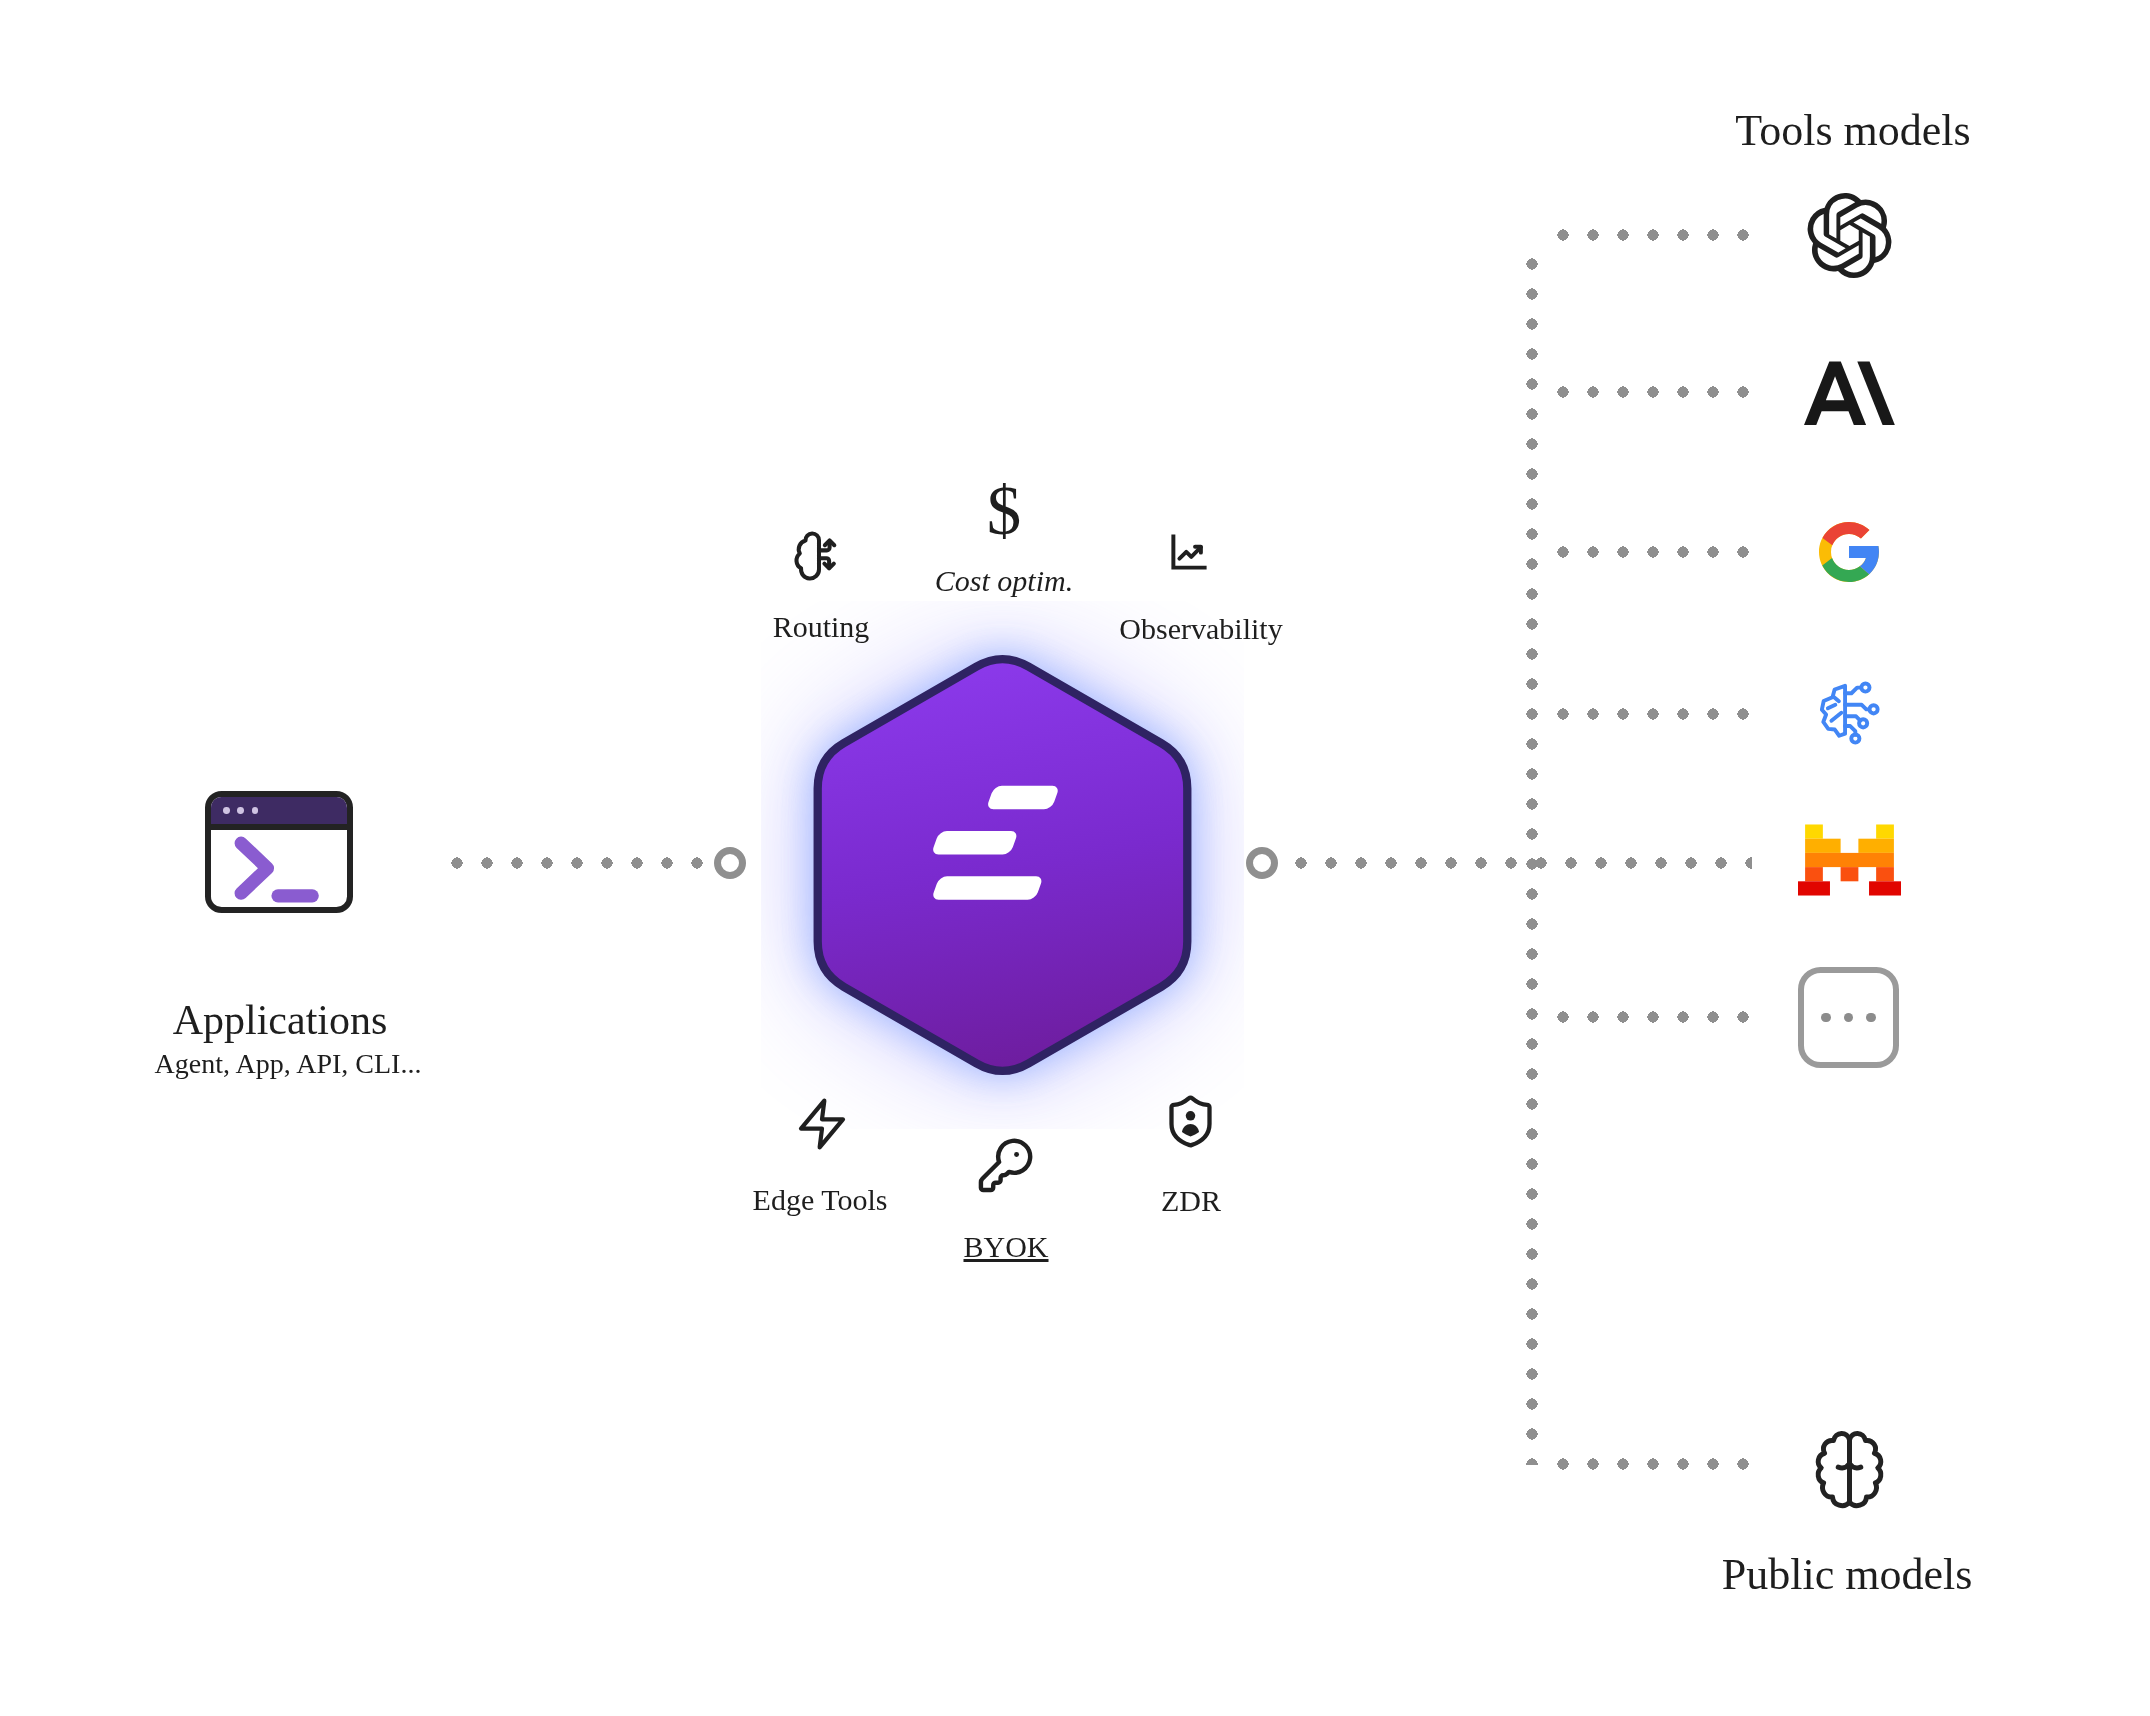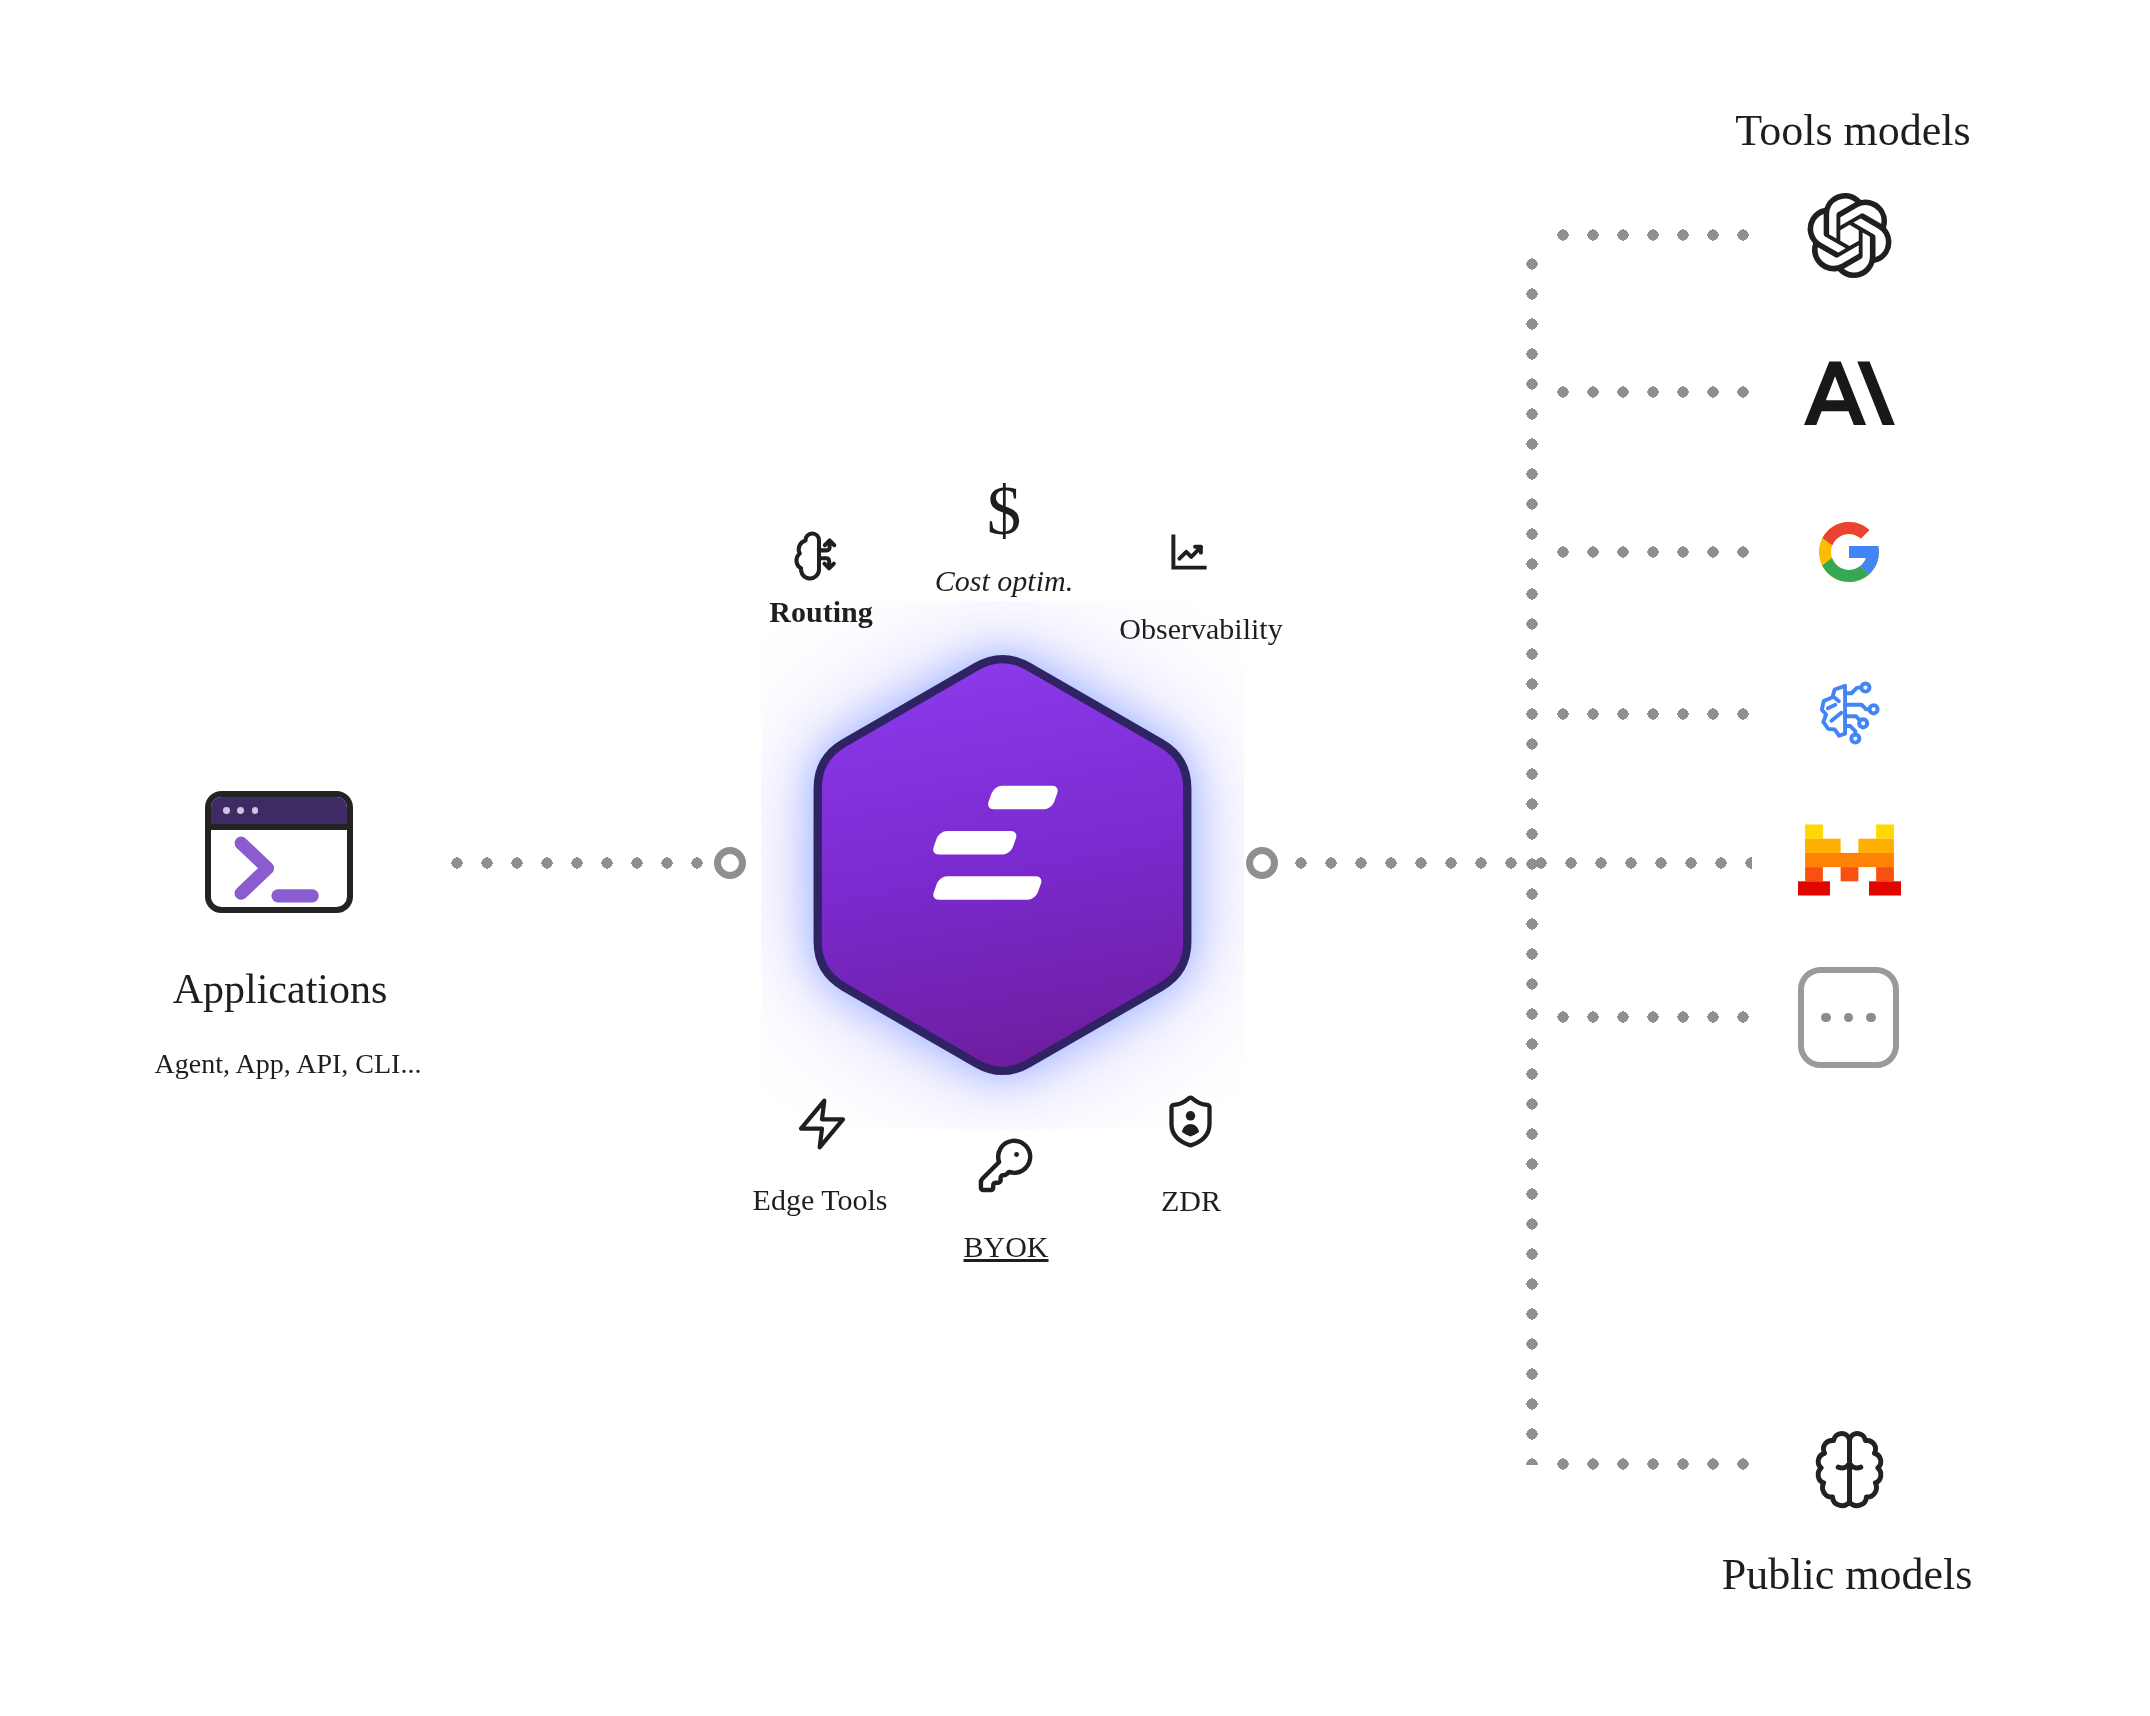--- a/index.html
+++ b/index.html
@@ -45,21 +45,21 @@
     <div class="term-header">
       <div class="term-dot"></div>
       <div class="term-dot"></div>
       <div class="term-dot"></div>
     </div>
     <svg width="134" height="79" viewBox="0 0 100 60">
       <path d="M22 10 42 29 22 48" fill="none" stroke="#8a5cd0" stroke-width="10" stroke-linecap="round" stroke-linejoin="round"></path>
       <path d="M50 50h26" fill="none" stroke="#8a5cd0" stroke-width="10" stroke-linecap="round"></path>
     </svg>
   </div>
-  <div class="label lbl-55" style="left:280px;top:989px;font-family:Liberation Serif, serif;">Applications</div>
+  <div class="label lbl-55" style="left:280px;top:1020px;font-family:Liberation Serif, serif;">Applications</div>
   <div class="label lbl-37" style="left:288px;top:1064px;">Agent, App, API, CLI...</div>
 
   <div class="dots-h" style="left:442px;top:857px;width:264px;"></div>
   <div class="ring" style="left:714px;top:847px;"></div>
 
   <svg class="abs" style="left:761px;top:601px;" width="483" height="528" viewBox="-320 -350 640 700">
     <defs>
       <linearGradient id="hexg" x1="-40" y1="-283" x2="60" y2="283" gradientUnits="userSpaceOnUse">
         <stop offset="0" stop-color="#8C3AEC"></stop>
         <stop offset="0.5" stop-color="#7A2ACE"></stop>
@@ -76,21 +76,21 @@
 
   <svg class="abs" style="left:792px;top:529px;" width="54" height="54" viewBox="0 0 24 24">
     <g fill="none" stroke="#1f1f1f" stroke-width="1.8" stroke-linecap="round" stroke-linejoin="round">
       <path d="M12 5a3 3 0 1 0-5.997.125 4 4 0 0 0-2.526 5.77 4 4 0 0 0 .556 6.588A4 4 0 1 0 12 18Z"></path>
       <path d="M12 9.5h3.5a1.2 1.2 0 0 0 1.2-1.2V5.8"></path>
       <path d="M14.6 7.2 16.7 5.1 18.8 7.2"></path>
       <path d="M12 13h3.3a1.2 1.2 0 0 1 1.2 1.2v3"></path>
       <path d="M14.4 15.4 16.5 17.5 18.6 15.4"></path>
     </g>
   </svg>
-  <div class="label lbl-40" style="left:821px;top:612px;font-weight:bold;">Routing</div>
+  <div class="label lbl-40" style="left:821px;top:627px;">Routing</div>
 
   <div class="label dollar" style="left:1004px;top:511px;">$</div>
   <div class="label lbl-40" style="left:1004px;top:581px;font-style:italic;">Cost optim.</div>
 
   <svg class="abs" style="left:1164px;top:527px;" width="50" height="50" viewBox="0 0 24 24">
     <g fill="none" stroke="#1f1f1f" stroke-width="1.9" stroke-linecap="square">
       <path d="M4.5 4.5v15h15"></path>
       <path d="M7.4 15.2l3.3-3.3 2.4 2.4 4.6-4.6" stroke-linecap="round" stroke-linejoin="round"></path>
       <path d="M14.9 9.5h2.8v2.8" stroke-linecap="round" stroke-linejoin="round"></path>
     </g>

